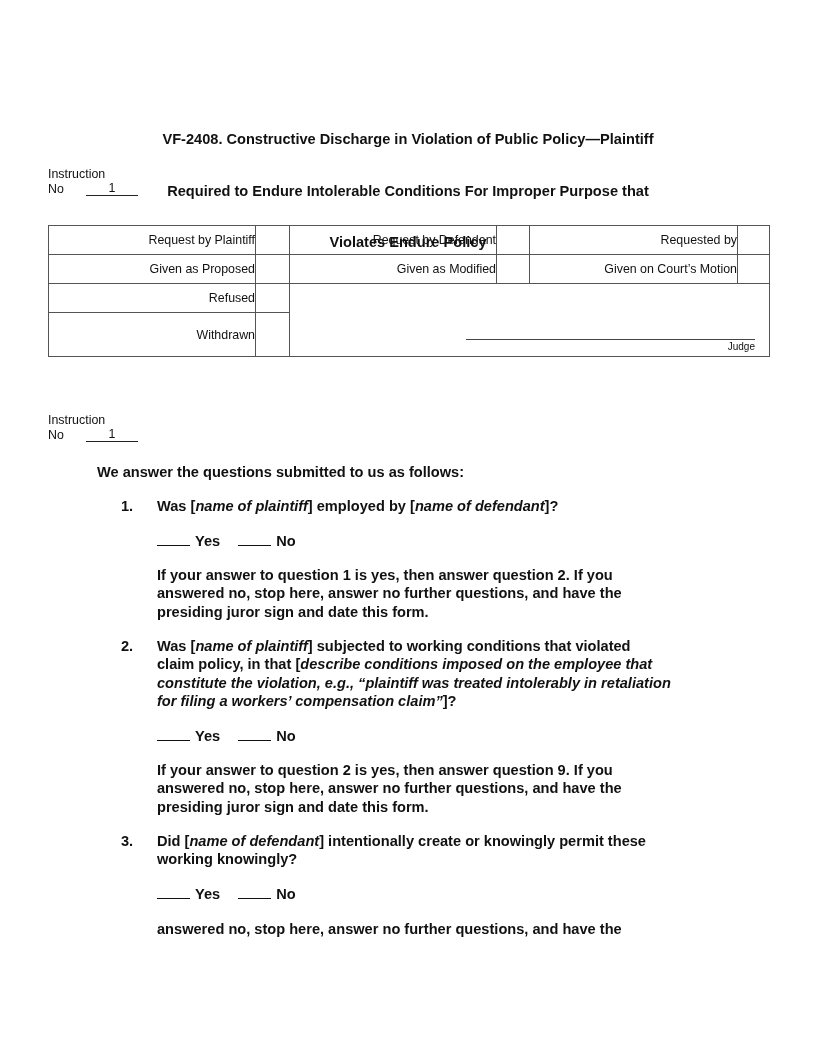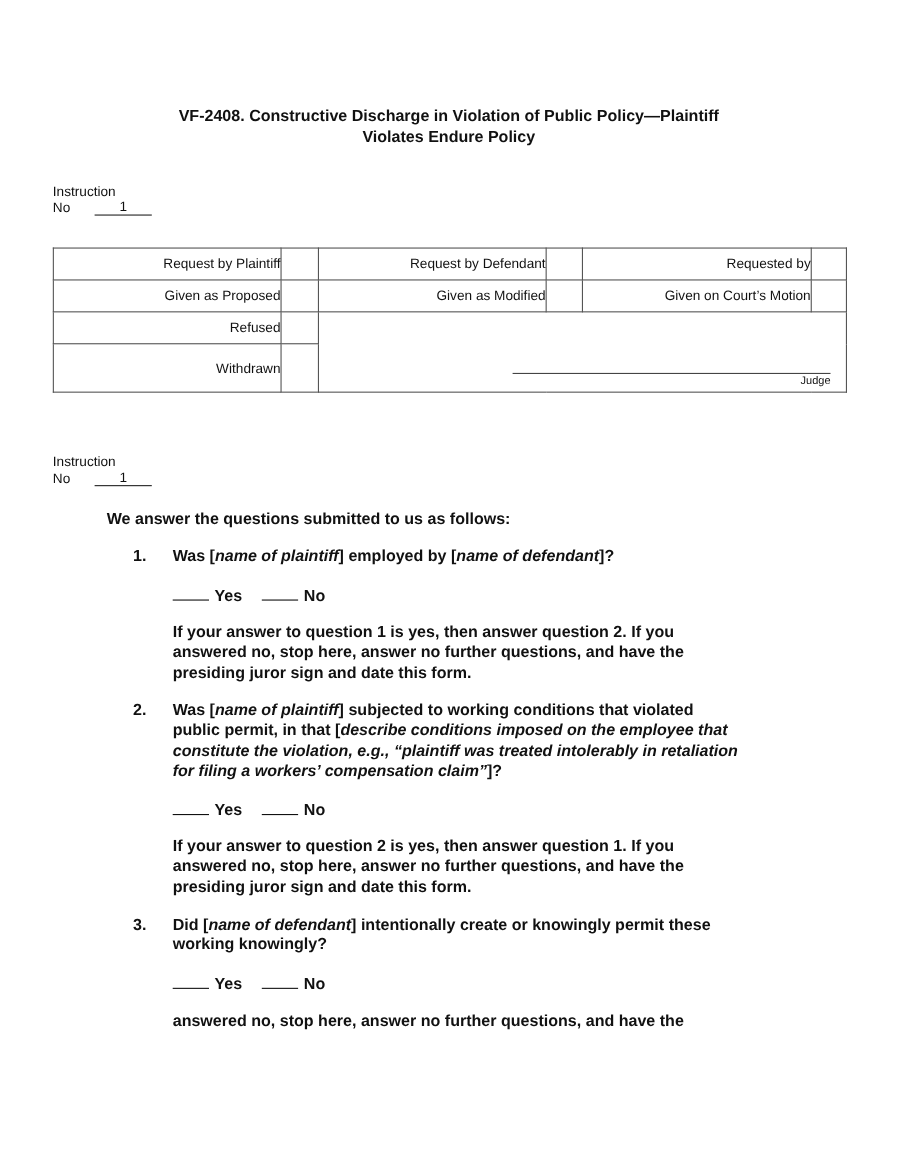--- a/index.html
+++ b/index.html
@@ -18,21 +18,21 @@
     .title {
       position: absolute;
       left: 100px;
       width: 616px;
       top: 97px;
       text-align: center;
       font-weight: bold;
       font-size: 14.6px;
       line-height: 18.5px;
     }
-    .title div { white-space: nowrap; }
+    .title div { white-space: nowrap; margin-top: 33px; }
 
     .instr {
       position: absolute;
       left: 48px;
       font-size: 12.4px;
       line-height: 14.5px;
     }
     .instr .no-row { display: flex; align-items: flex-end; }
     .instr .no-label { width: 38px; }
     .instr .no-val {
@@ -129,20 +129,21 @@
       width: 580px;
     }
     .follow div { white-space: nowrap; }
     i { font-style: italic; }
   </style>
 </head>
 <body>
 
 <div class="title">
   <div>VF-2408. Constructive Discharge in Violation of Public Policy—Plaintiff</div>
+  <div>Required to Endure Intolerable Conditions For Improper Purpose that</div>
   <div>Violates Endure Policy</div>
 </div>
 
 <div class="instr" style="top:167px;">
   <div>Instruction</div>
   <div class="no-row">
     <span class="no-label">No</span>
     <span class="no-val">1</span>
   </div>
 </div>
@@ -211,30 +212,30 @@
   <div class="follow" style="top:566px;">
     <div>If your answer to question 1 is yes, then answer question 2. If you</div>
     <div>answered no, stop here, answer no further questions, and have the</div>
     <div>presiding juror sign and date this form.</div>
   </div>
 
   <div class="q" style="top:637px;">
     <span class="num">2.</span>
     <div class="body">
       <div><span>Was [</span><i>name of plaintiff</i><span>] subjected to working conditions that violated</span></div>
-      <div><span>public permit, in that [</span><i>describe conditions imposed on the employee that</i></div>
+      <div><span>claim policy, in that [</span><i>describe conditions imposed on the employee that</i></div>
       <div><i>constitute the violation, e.g., “plaintiff was treated intolerably in retaliation</i></div>
       <div><i>for filing a workers’ compensation claim”</i><span>]?</span></div>
     </div>
   </div>
   <div class="yn" style="top:727px;">
     <span class="blank"></span><span>Yes</span><span class="gap"></span><span class="blank"></span><span>No</span>
   </div>
   <div class="follow" style="top:761px;">
-    <div>If your answer to question 2 is yes, then answer question 1. If you</div>
+    <div>If your answer to question 2 is yes, then answer question 9. If you</div>
     <div>answered no, stop here, answer no further questions, and have the</div>
     <div>presiding juror sign and date this form.</div>
   </div>
 
   <div class="q" style="top:832px;">
     <span class="num">3.</span>
     <div class="body">
       <div><span>Did [</span><i>name of defendant</i><span>] intentionally create or knowingly permit these</span></div>
       <div><span>working knowingly?</span></div>
     </div>

